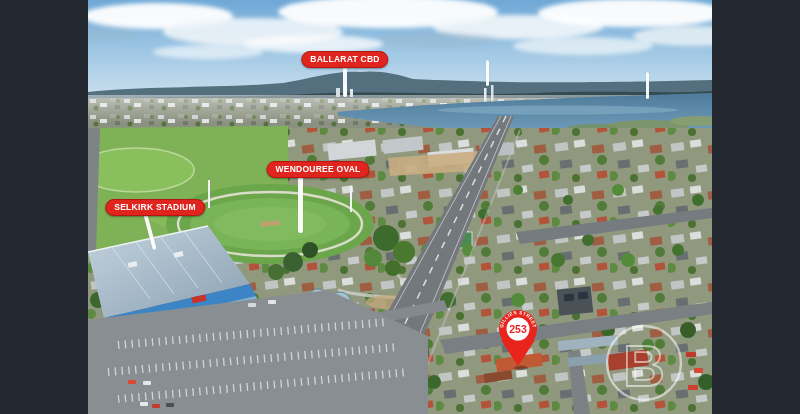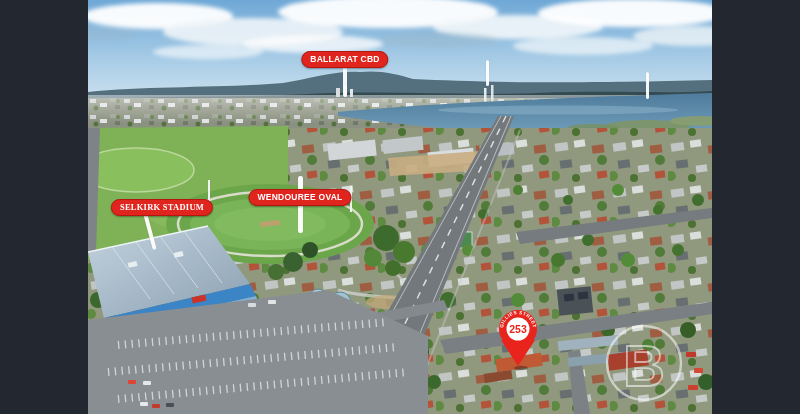--- a/index.html
+++ b/index.html
@@ -259,22 +259,22 @@
       </g>
     </svg>
 
     <div class="leader" style="left:255px;top:66px;width:3.5px;height:31px;"></div>
     <div class="leader" style="left:398px;top:60px;width:3px;height:26px;"></div>
     <div class="leader" style="left:558px;top:72px;width:3px;height:27px;"></div>
     <div class="leader" style="left:210px;top:176px;width:4.5px;height:57px;"></div>
     <div class="leader" style="left:55px;top:213px;width:4px;height:38px;transform-origin:50% 0;transform:rotate(-15deg);"></div>
 
     <div class="pill" style="left:257px;top:51px;"><span>BALLARAT CBD</span></div>
-    <div class="pill" style="left:212px;top:161px;margin-top:28px;"><span>WENDOUREE OVAL</span></div>
-    <div class="pill" style="left:74px;top:199px;font-family:Liberation Serif, serif;"><span>SELKIRK STADIUM</span></div>
+    <div class="pill" style="left:230px;top:161px;"><span>WENDOUREE OVAL</span></div>
+    <div class="pill" style="left:67px;top:199px;"><span>SELKIRK STADIUM</span></div>
 
     <div class="pin-wrap">
       <svg viewBox="0 0 62 66" width="62" height="66">
         <defs>
           <path id="pinArc" d="M 17,27.5 A 15,15 0 1 1 45,27.5" fill="none"></path>
         </defs>
         <ellipse cx="34" cy="61" rx="7" ry="2.2" fill="rgba(0,0,0,.3)"></ellipse>
         <polygon points="14,33 48,33 31,59" style="fill:var(--pin-red,#e8241d)"></polygon>
         <circle cx="31" cy="22" r="19" style="fill:var(--pin-red,#e8241d)"></circle>
         <text style="font-family:'Liberation Sans',sans-serif;font-size:4.6px;font-weight:700;fill:#ffffff;letter-spacing:.5px;">

